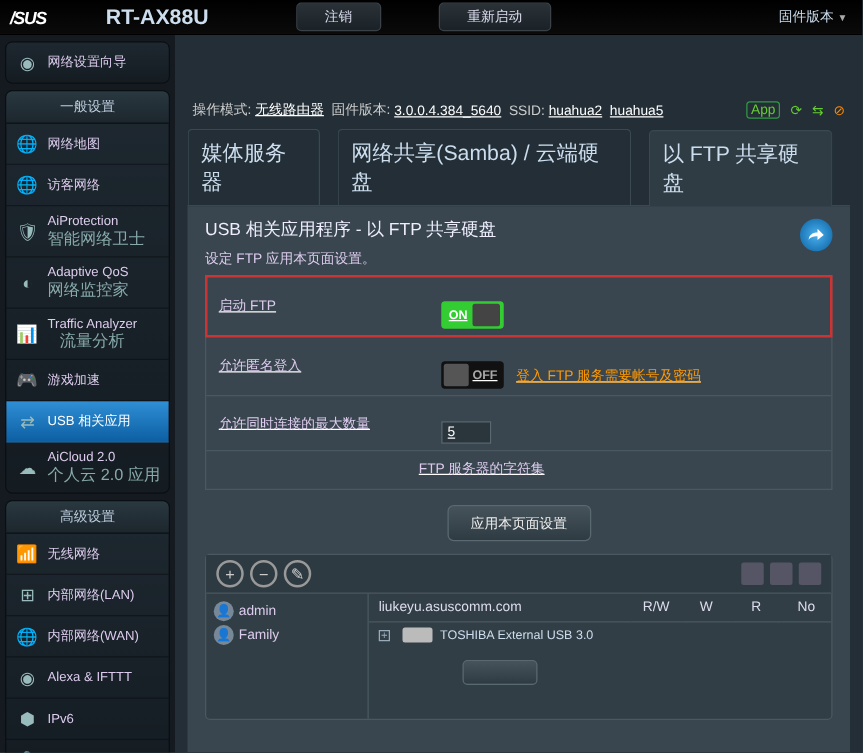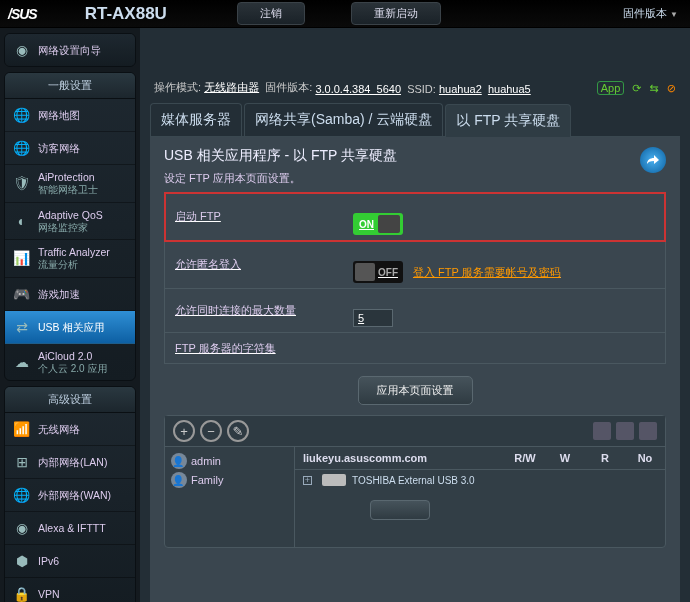--- a/index.html
+++ b/index.html
@@ -19,46 +19,46 @@
 .sidebar { width: 140px; background: #141a1f; }
 .main { flex: 1; background: #232e36; padding: 0 10px 10px 10px; overflow: hidden; }
 
 
 .sb-group { background: linear-gradient(#1e2830,#141c22); border-radius: 6px; margin: 5px 4px; overflow: hidden; border: 1px solid #0a0f13; }
 .sb-head { background: linear-gradient(#2a3840,#1c262d); text-align: center; padding: 5px 0; font-size: 11px; color: #bcd; border-bottom: 1px solid #0a0f13; }
 .sb-item { display: flex; align-items: center; padding: 6px 6px; color: #dce; cursor: pointer; border-bottom: 1px solid rgba(0,0,0,.35); font-size: 10.5px; }
 .sb-item:last-child { border-bottom: none; }
 .sb-item .icon { width: 22px; height: 20px; margin-right: 5px; display: flex; align-items: center; justify-content: center; color: #9bb; font-size: 14px; }
 .sb-item.active { background: linear-gradient(#2f8fd5,#0d5fa3); color: #fff; }
-.sb-item .sub { font-size: 10px; color: #8aa; display: block; margin-top: 1px; }
+.sb-item .sub { font-size: 13px; color: #8aa; display: block; margin-top: 1px; text-align: center; }
 .sb-item .txt { line-height: 1.15; }
 .sb-single { margin: 5px 4px; border-radius: 6px; border: 1px solid #0a0f13; overflow: hidden; }
 .sb-single .sb-item { border: none; background: linear-gradient(#1e2830,#141c22); }
 
 
 .infobar { padding: 8px 4px 6px 4px; font-size: 11px; color: #ccc; display: flex; align-items: flex-end; margin-top: 44px; }
 .infobar .link { color: #fff; text-decoration: underline; cursor: pointer; }
 .infobar .right { margin-left: auto; display: flex; align-items: center; gap: 8px; }
 .app-badge { color: #6c3; font-size: 11px; border: 1px solid #394; border-radius: 3px; padding: 0 3px; }
 
 
 .tabs { display: flex; border-bottom: 1px solid #3a4850; margin-top: 2px; }
-.tab { padding: 7px 10px; font-size: 14px; color: #cde; border: 1px solid #3a4850; border-bottom: none; margin-right: 2px; border-radius: 4px 4px 0 0; background: #232e36; cursor: pointer; }
+.tab { padding: 7px 10px; font-size: 17px; color: #cde; border: 1px solid #3a4850; border-bottom: none; margin-right: 14px; border-radius: 4px 4px 0 0; background: #232e36; cursor: pointer; }
 .tab.active { background: #2f3c44; position: relative; top: 1px; }
 
 
 .panel { background: #3a464f; border-radius: 0 0 6px 6px; margin-top: 0; padding: 10px 14px 10px 14px; min-height: 480px; position: relative; }
 .panel h2 { font-size: 14px; font-weight: normal; color: #eef; margin-bottom: 6px; }
 .helpbtn { position: absolute; right: 14px; top: 10px; width: 26px; height: 26px; border-radius: 50%; background: radial-gradient(#4ab0ef,#0a5f9f); display: flex; align-items: center; justify-content: center; cursor: pointer; }
 .helpbtn svg { transform: scaleX(-1); }
 .desc { font-size: 11px; color: #dce; margin-bottom: 6px; }
 
 .form { border: 1px solid #4a5860; text-decoration: underline; }
 .row { display: flex; align-items: center; border-bottom: 1px solid #4a5860; min-height: 30px; }
-.row:last-child { border-bottom: none; }
+.row:last-child { border-bottom: none; flex-direction: column; }
 .row .lbl { width: 180px; padding: 6px 10px; color: #dce; font-size: 11px; }
 .row .val { flex: 1; padding: 5px 8px; display: flex; align-items: center; gap: 10px; margin-top: 15px; }
 .row.highlight { outline: 2px solid #c33; outline-offset: -1px; }
 
 .toggle { width: 50px; height: 22px; border-radius: 3px; background: #111; display: flex; align-items: center; padding: 2px; cursor: pointer; }
 .toggle .knob { width: 22px; height: 18px; background: #555; border-radius: 2px; }
 .toggle.on { background: #3c3; justify-content: flex-start; }
 .toggle.on::before { content: "ON"; color: #fff; font-weight: bold; font-size: 10px; padding: 0 4px; }
 .toggle.off { justify-content: flex-end; }
 .toggle.off::after { content: "OFF"; color: #aaa; font-weight: bold; font-size: 10px; padding: 0 3px; }
@@ -78,21 +78,21 @@
 .ibtn { width: 22px; height: 22px; border-radius: 50%; border: 2px solid #999; display: flex; align-items: center; justify-content: center; margin-right: 5px; color: #ccc; font-size: 13px; cursor: pointer; }
 .share-tb .spacer { flex: 1; }
 .sq { width: 18px; height: 18px; background: #556; margin-left: 5px; border-radius: 2px; cursor: pointer; }
 
 .share-body { display: flex; min-height: 100px; }
 .share-l { width: 130px; border-right: 1px solid #4a5860; padding: 6px; font-size: 11px; color: #dce; }
 .share-l .u { display: flex; align-items: center; margin-bottom: 3px; }
 .share-l .u .uicon { width: 16px; height: 16px; border-radius: 50%; background: #789; margin-right: 4px; display:flex;align-items:center;justify-content:center;font-size:10px;color:#334; }
 .share-r { flex: 1; padding: 0; }
 .share-r table { width: 100%; border-collapse: collapse; }
-.share-r th { text-align: left; font-weight: bold; font-size: 11px; color: #dde; padding: 5px 8px; border-bottom: 1px solid #4a5860; }
+.share-r th { text-align: left; font-weight: normal; font-size: 11px; color: #dde; padding: 5px 8px; border-bottom: 1px solid #4a5860; }
 .share-r th.c { text-align: center; width: 40px; }
 .share-r td { padding: 4px 8px; font-size: 10px; color: #cde; vertical-align: top; }
 .devline { display: flex; align-items: center; gap: 6px; }
 .devline .hdd { width: 24px; height: 12px; background: #bbb; border-radius: 2px; }
 .editbtn { display:block; margin: 14px auto; width: 60px; height: 20px; background: linear-gradient(#46535b,#2f3b42); border: 1px solid #5a6870; border-radius: 4px; cursor: pointer; }
 .tree-toggle { display:inline-block; width:9px; height:9px; border:1px solid #9ab; color:#9ab; font-size:9px; line-height:7px; text-align:center; margin-right:4px; cursor:pointer; }
 </style>
 </head>
 <body>
 
@@ -156,21 +156,21 @@
       <div class="sb-item">
           <span class="icon">📶</span>
           <span class="txt">无线网络</span>
         </div>
       <div class="sb-item">
           <span class="icon">⊞</span>
           <span class="txt">内部网络(LAN)</span>
         </div>
       <div class="sb-item">
           <span class="icon">🌐</span>
-          <span class="txt">外部网络(WAN)</span>
+          <span class="txt">内部网络(WAN)</span>
         </div>
       <div class="sb-item">
           <span class="icon">◉</span>
           <span class="txt">Alexa &amp; IFTTT</span>
         </div>
       <div class="sb-item">
           <span class="icon">⬢</span>
           <span class="txt">IPv6</span>
         </div>
       <div class="sb-item">

